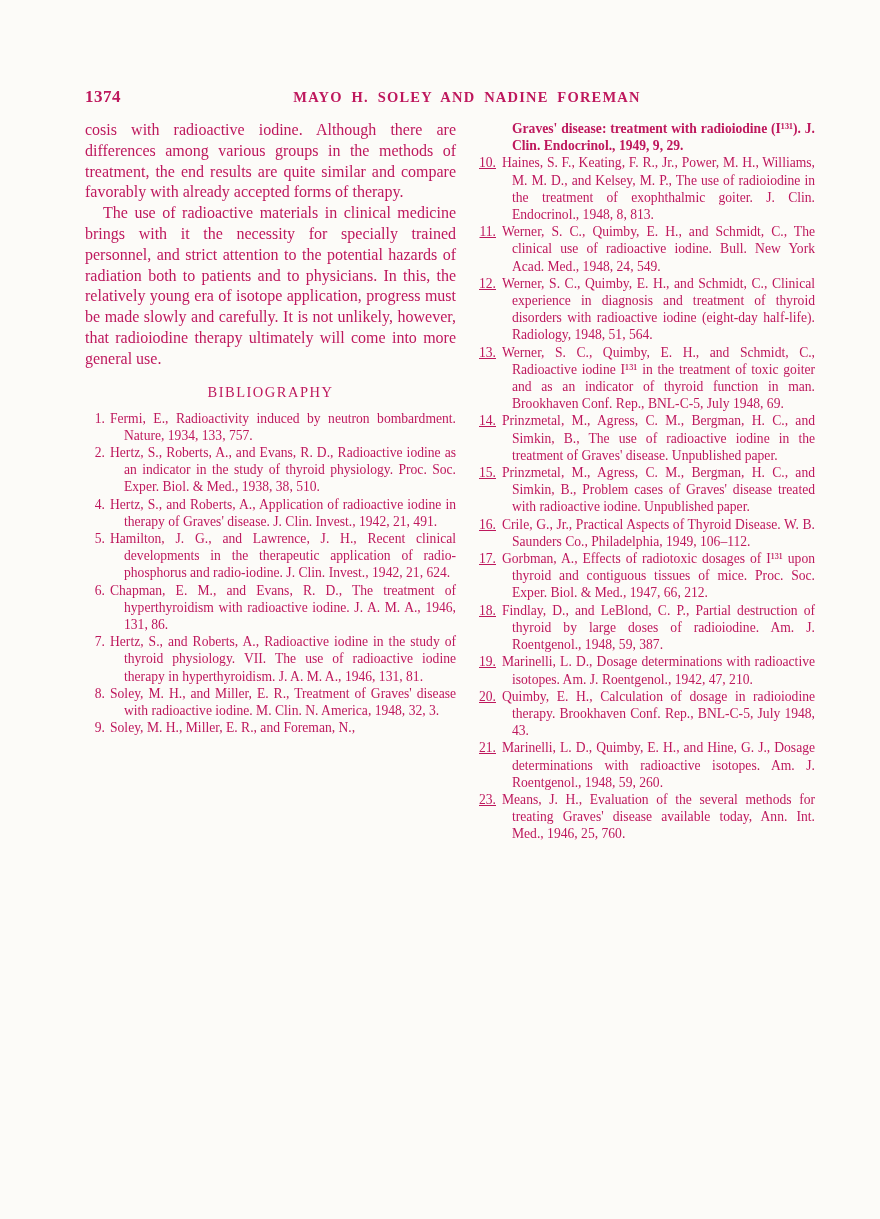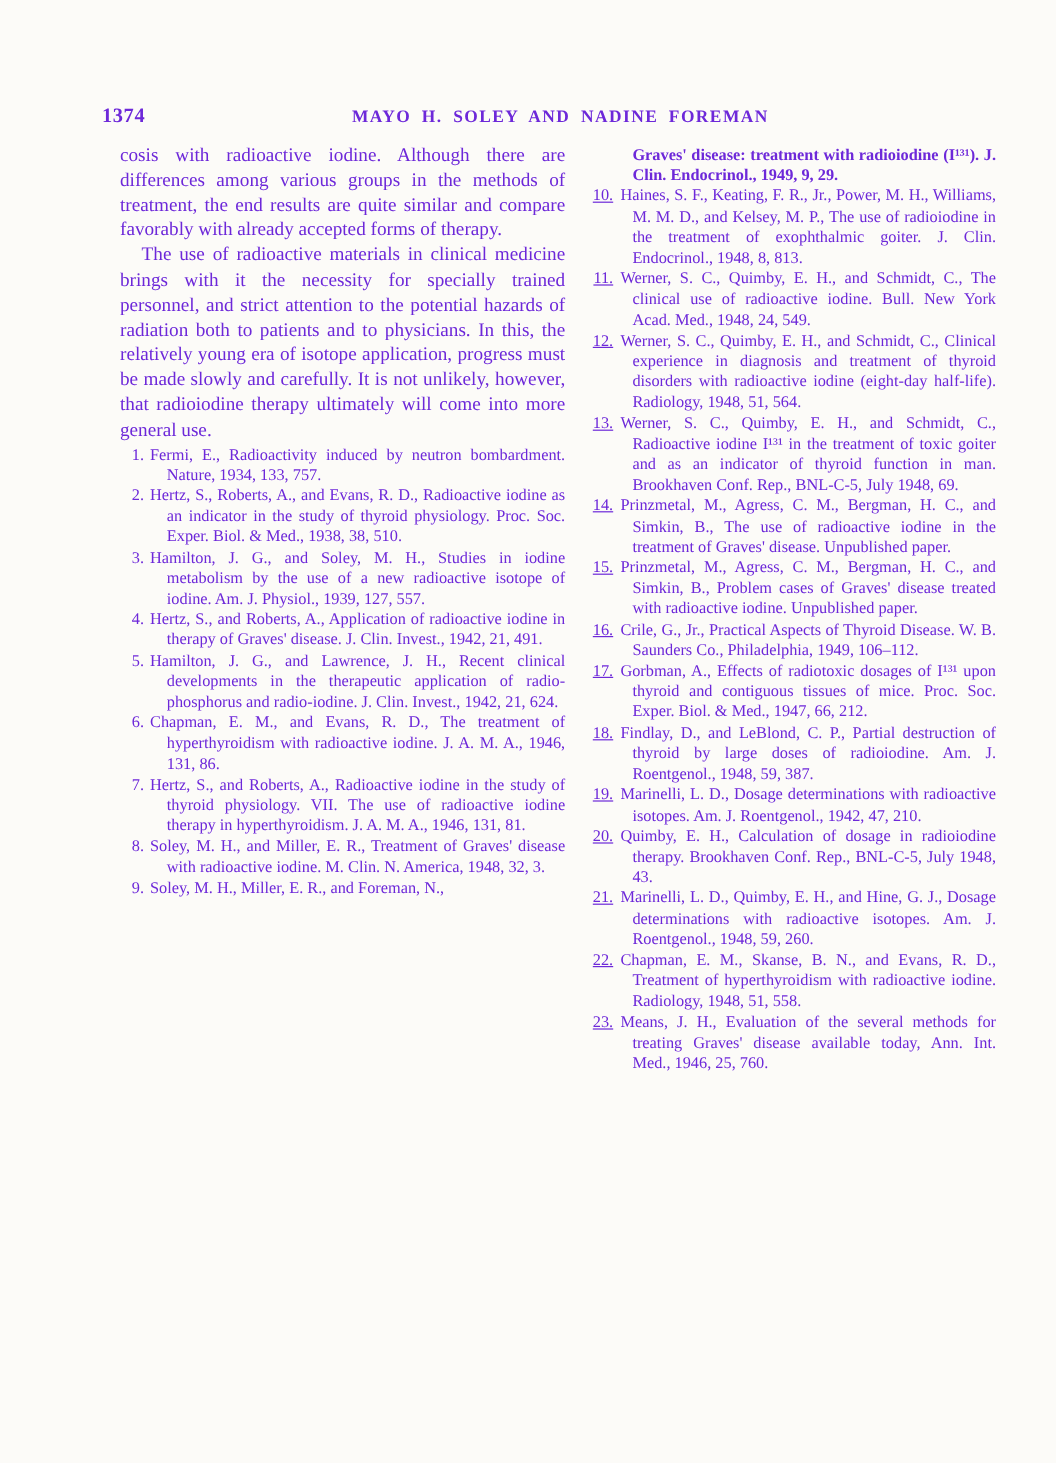--- a/index.html
+++ b/index.html
@@ -2,21 +2,21 @@
 <html><head>
 <meta charset="utf-8">
 <style>
   html,body { margin:0; padding:0; }
   .page {
     position: relative;
     width: 880px;
     height: 1219px;
     background: #fcfbf8;
     font-family: "Liberation Serif", "DejaVu Serif", serif;
-    color: #6d28d9;
+    color: #be185d;
     overflow: hidden;
   }
   .running-head {
     position: absolute;
     top: 87px;
     left: 85px;
     right: 67px;
     display: flex;
     align-items: baseline;
   }
@@ -29,21 +29,21 @@
     flex: 1;
     text-align: center;
     font-size: 14.5px;
     font-weight: bold;
     letter-spacing: 1.2px;
     word-spacing: 4px;
   }
   .columns {
     position: absolute;
     top: 120px;
-    left: 100px;
+    left: 85px;
     display: flex;
     gap: 15px;
   }
   .col-left  { width: 371px; }
   .col-right { width: 344px; }
   .body-par {
     font-size: 16px;
     line-height: 20.8px;
     text-align: justify;
     margin: 0;
@@ -91,24 +91,24 @@
     <span class="page-number">1374</span>
     <span class="head-title">MAYO H. SOLEY AND NADINE FOREMAN</span>
   </div>
 
   <div class="columns">
 
     <div class="col-left">
       <p class="body-par">cosis with radioactive iodine.  Although there are differences among various groups in the methods of treatment, the end results are quite similar and compare favorably with already accepted forms of therapy.</p>
       <p class="body-par indented">The use of radioactive materials in clinical medicine brings with it the necessity for specially trained personnel, and strict attention to the potential hazards of radiation both to patients and to physicians.  In this, the relatively young era of isotope application, progress must be made slowly and carefully.  It is not unlikely, however, that radioiodine therapy ultimately will come into more general use.</p>
 
+      <div class="bib-heading">BIBLIOGRAPHY</div>
 
       <p class="ref"><span class="ref-num">1.</span><span>Fermi, E., Radioactivity induced by neutron bombardment.  Nature, 1934, 133, 757.</span></p>
       <p class="ref"><span class="ref-num">2.</span><span>Hertz, S., Roberts, A., and Evans, R. D., Radioactive iodine as an indicator in the study of thyroid physiology.  Proc. Soc. Exper. Biol. &amp; Med., 1938, 38, 510.</span></p>
-      <p class="ref"><span class="ref-num">3.</span><span>Hamilton, J. G., and Soley, M. H., Studies in iodine metabolism by the use of a new radioactive isotope of iodine.  Am. J. Physiol., 1939, 127, 557.</span></p>
       <p class="ref"><span class="ref-num">4.</span><span>Hertz, S., and Roberts, A., Application of radioactive iodine in therapy of Graves' disease.  J. Clin. Invest., 1942, 21, 491.</span></p>
       <p class="ref"><span class="ref-num">5.</span><span>Hamilton, J. G., and Lawrence, J. H., Recent clinical developments in the therapeutic application of radio-phosphorus and radio-iodine.  J. Clin. Invest., 1942, 21, 624.</span></p>
       <p class="ref"><span class="ref-num">6.</span><span>Chapman, E. M., and Evans, R. D., The treatment of hyperthyroidism with radioactive iodine.  J. A. M. A., 1946, 131, 86.</span></p>
       <p class="ref"><span class="ref-num">7.</span><span>Hertz, S., and Roberts, A., Radioactive iodine in the study of thyroid physiology.  VII.  The use of radioactive iodine therapy in hyperthyroidism. J. A. M. A., 1946, 131, 81.</span></p>
       <p class="ref"><span class="ref-num">8.</span><span>Soley, M. H., and Miller, E. R., Treatment of Graves' disease with radioactive iodine.  M. Clin. N. America, 1948, 32, 3.</span></p>
       <p class="ref"><span class="ref-num">9.</span><span>Soley, M. H., Miller, E. R., and Foreman, N.,</span></p>
     </div>
 
     <div class="col-right">
       <p class="ref-continuation">Graves' disease: treatment with radioiodine (I¹³¹). J. Clin. Endocrinol., 1949, 9, 29.</p>
@@ -118,18 +118,17 @@
       <p class="ref"><span class="ref-num">12.</span><span>Werner, S. C., Quimby, E. H., and Schmidt, C., Clinical experience in diagnosis and treatment of thyroid disorders with radioactive iodine (eight-day half-life).  Radiology, 1948, 51, 564.</span></p>
       <p class="ref"><span class="ref-num">13.</span><span>Werner, S. C., Quimby, E. H., and Schmidt, C., Radioactive iodine I¹³¹ in the treatment of toxic goiter and as an indicator of thyroid function in man.  Brookhaven Conf. Rep., BNL-C-5, July 1948, 69.</span></p>
       <p class="ref"><span class="ref-num">14.</span><span>Prinzmetal, M., Agress, C. M., Bergman, H. C., and Simkin, B.,  The use of radioactive iodine in the treatment of Graves' disease.  Unpublished paper.</span></p>
       <p class="ref"><span class="ref-num">15.</span><span>Prinzmetal, M., Agress, C. M., Bergman, H. C., and Simkin, B., Problem cases of Graves' disease treated with radioactive iodine.  Unpublished paper.</span></p>
       <p class="ref"><span class="ref-num">16.</span><span>Crile, G., Jr., Practical Aspects of Thyroid Disease. W. B. Saunders Co., Philadelphia, 1949, 106–112.</span></p>
       <p class="ref"><span class="ref-num">17.</span><span>Gorbman, A., Effects of radiotoxic dosages of I¹³¹ upon thyroid and contiguous tissues of mice.  Proc. Soc. Exper. Biol. &amp; Med., 1947, 66, 212.</span></p>
       <p class="ref"><span class="ref-num">18.</span><span>Findlay, D., and LeBlond, C. P., Partial destruction of thyroid by large doses of radioiodine.  Am. J. Roentgenol., 1948, 59, 387.</span></p>
       <p class="ref"><span class="ref-num">19.</span><span>Marinelli, L. D., Dosage determinations with radioactive isotopes.  Am. J. Roentgenol., 1942, 47, 210.</span></p>
       <p class="ref"><span class="ref-num">20.</span><span>Quimby, E. H., Calculation of dosage in radioiodine therapy.  Brookhaven Conf. Rep., BNL-C-5, July 1948, 43.</span></p>
       <p class="ref"><span class="ref-num">21.</span><span>Marinelli, L. D., Quimby, E. H., and Hine, G. J., Dosage determinations with radioactive isotopes. Am. J. Roentgenol., 1948, 59, 260.</span></p>
-      <p class="ref"><span class="ref-num">22.</span><span>Chapman, E. M., Skanse, B. N., and Evans, R. D., Treatment of hyperthyroidism with radioactive iodine.  Radiology, 1948, 51, 558.</span></p>
       <p class="ref"><span class="ref-num">23.</span><span>Means, J. H., Evaluation of the several methods for treating Graves' disease available today, Ann. Int. Med., 1946, 25, 760.</span></p>
     </div>
 
   </div>
 </div>
 
 </body></html>

